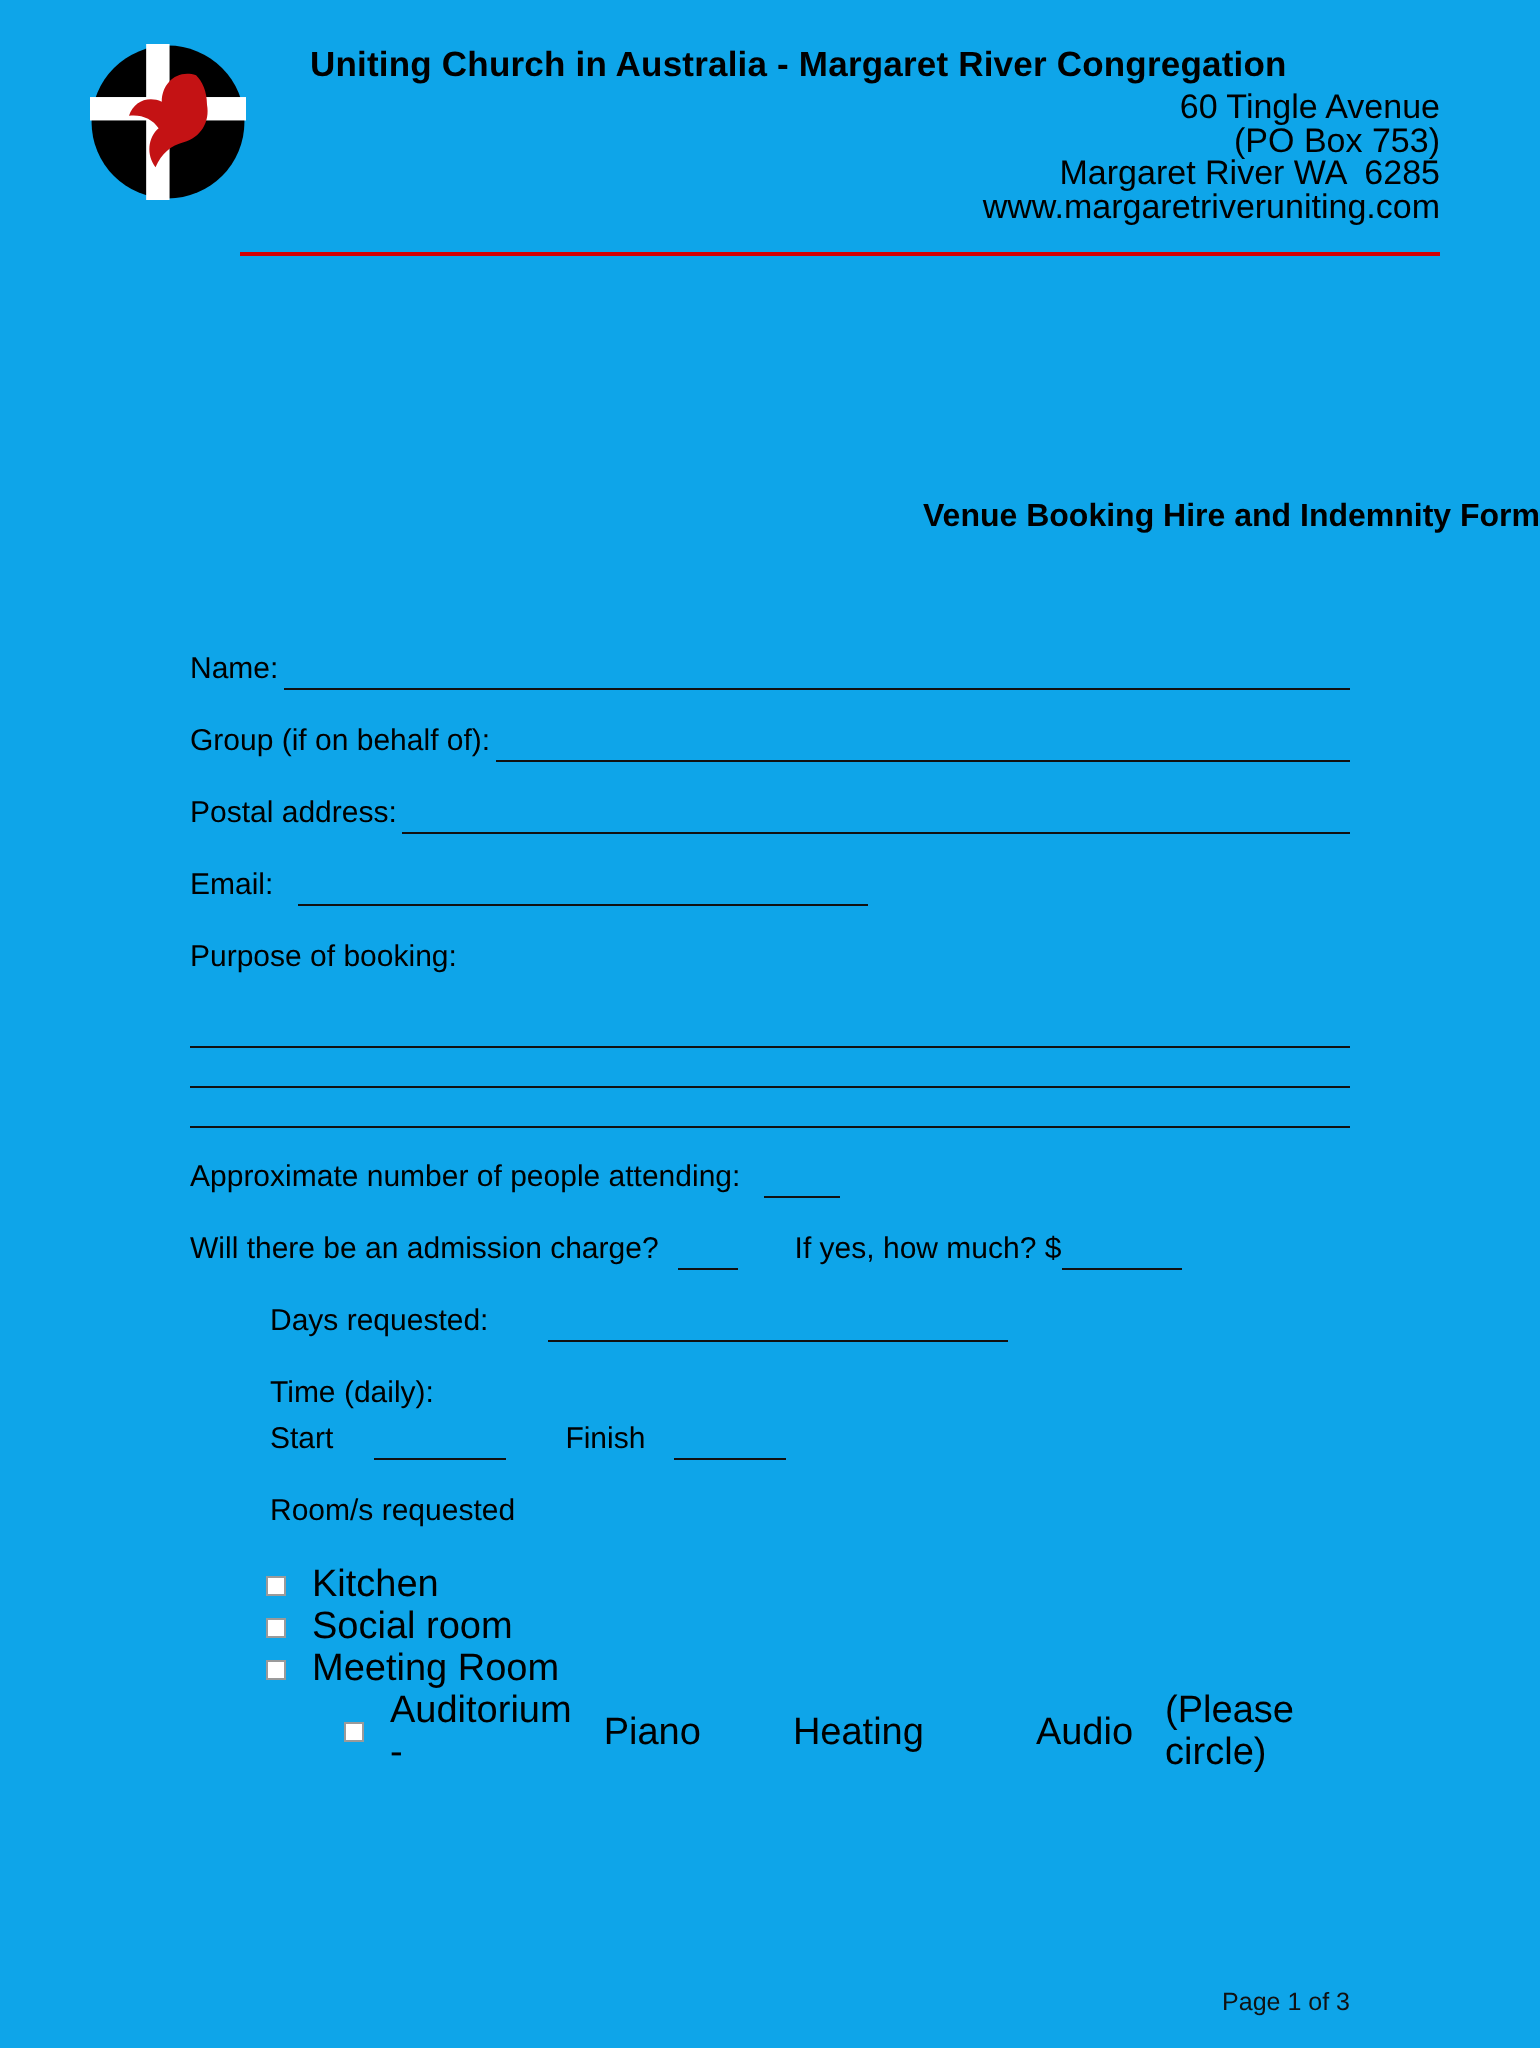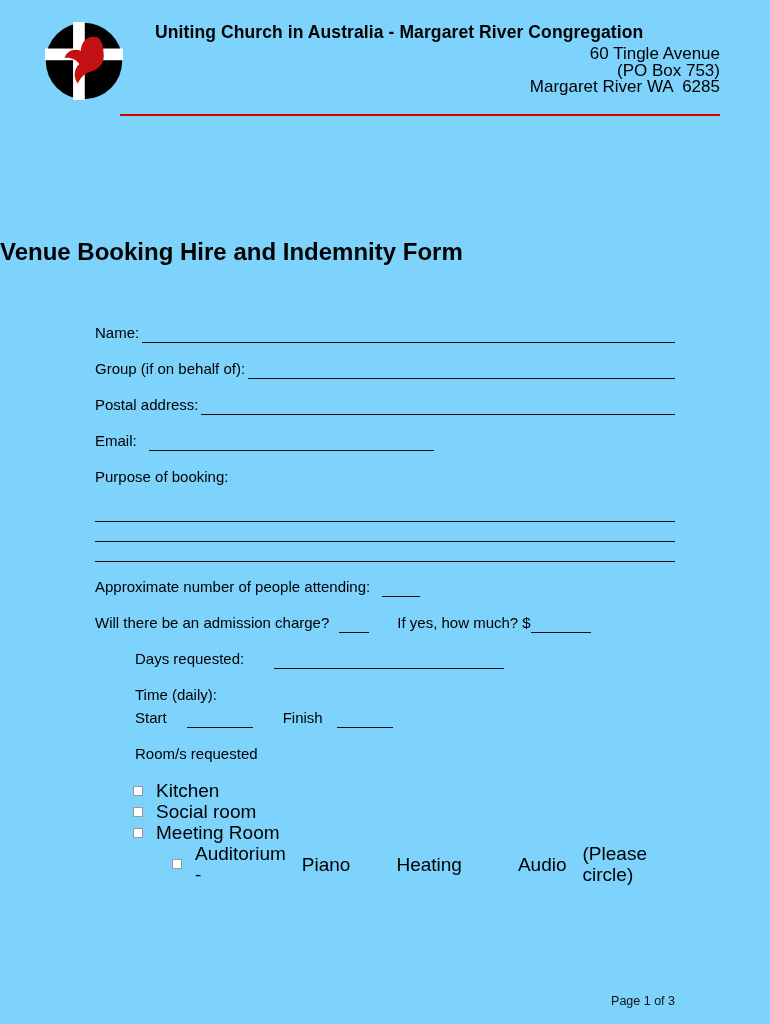--- a/index.html
+++ b/index.html
@@ -2,35 +2,35 @@
 <html style="--accent-red: #d40000; --logo-red: #c41214;"><head>
 <meta charset="utf-8">
 <style>
   * { box-sizing: border-box; margin: 0; padding: 0; }
   html, body { background: #ffffff; }
   .page {
     position: relative;
     width: 770px;
     height: 1024px;
     margin: 0 auto;
-    background: #7dd3fc;
+    background: #0ea5e9;
     font-family: "Liberation Sans", sans-serif;
     color: #000;
     overflow: hidden;
   }
   
   .header { display: flex; align-items: flex-start; padding: 22px 50px 0 45px; }
   .logo { width: 78px; height: 78px; flex: none; }
   .header-text { flex: 1; padding-left: 32px; }
   .org-title { font-size: 17.5px; font-weight: bold; letter-spacing: .1px; white-space: nowrap; }
   .addr { margin-top: 3px; text-align: right; }
   .addr-line { font-size: 17px; line-height: 16.5px; white-space: pre-wrap; }
   .red-rule { margin: 14px 50px 0 120px; border: 0; border-top: 2px solid var(--accent-red, #d40000); }
   
-  .form-title { margin-top: 122px; text-align: left; font-size: 24px; font-weight: bold; }
+  .form-title { margin-top: 122px; text-align: right; font-size: 16px; font-weight: bold; }
   
   .form-body { padding: 56px 95px 0 95px; font-size: 15px; }
   .field-row { display: flex; align-items: flex-end; line-height: 21px; margin-bottom: 15px; }
   .label { white-space: nowrap; }
   .fill { flex: 1; height: 17px; border-bottom: 1.6px solid #111; margin-left: 3px; }
   .line { display: inline-block; height: 17px; border-bottom: 1.6px solid #111; flex: none; }
   .ml8  { margin-left: 8px; }  .ml10 { margin-left: 10px; } .ml12 { margin-left: 12px; }
   .ml14 { margin-left: 14px; } .ml20 { margin-left: 20px; } .ml28 { margin-left: 28px; }
   .ml30 { margin-left: 30px; }
   .w30 { width: 30px; } .w38 { width: 38px; } .w56 { width: 56px; } .w60 { width: 60px; }
@@ -67,20 +67,21 @@
         <rect x="0" y="34" width="100" height="15" fill="#fff"></rect>
         <path d="M68 20 C 56 16, 46 25, 46 37 C 37 33, 28 37, 25 46 C 33 45, 40 48, 44 54 C 37 60, 36 71, 42 79 C 46 70, 52 65, 60 63 C 71 60, 77 50, 75 39 C 75 30, 72 24, 68 20 Z" style="fill: var(--logo-red, #c41214)"></path>
       </svg>
     </div>
     <div class="header-text">
       <div class="org-title">Uniting Church in Australia - Margaret River Congregation</div>
       <div class="addr">
         <div class="addr-line">60 Tingle Avenue</div>
         <div class="addr-line">(PO Box 753)</div>
         <div class="addr-line">Margaret River WA  6285</div>
+        <div class="addr-line">www.margaretriveruniting.com</div>
       </div>
     </div>
   </div>
   <div class="red-rule"></div>
 
   <div class="form-title">Venue Booking Hire and Indemnity Form</div>
 
   <div class="form-body">
 
     <div class="field-row">

